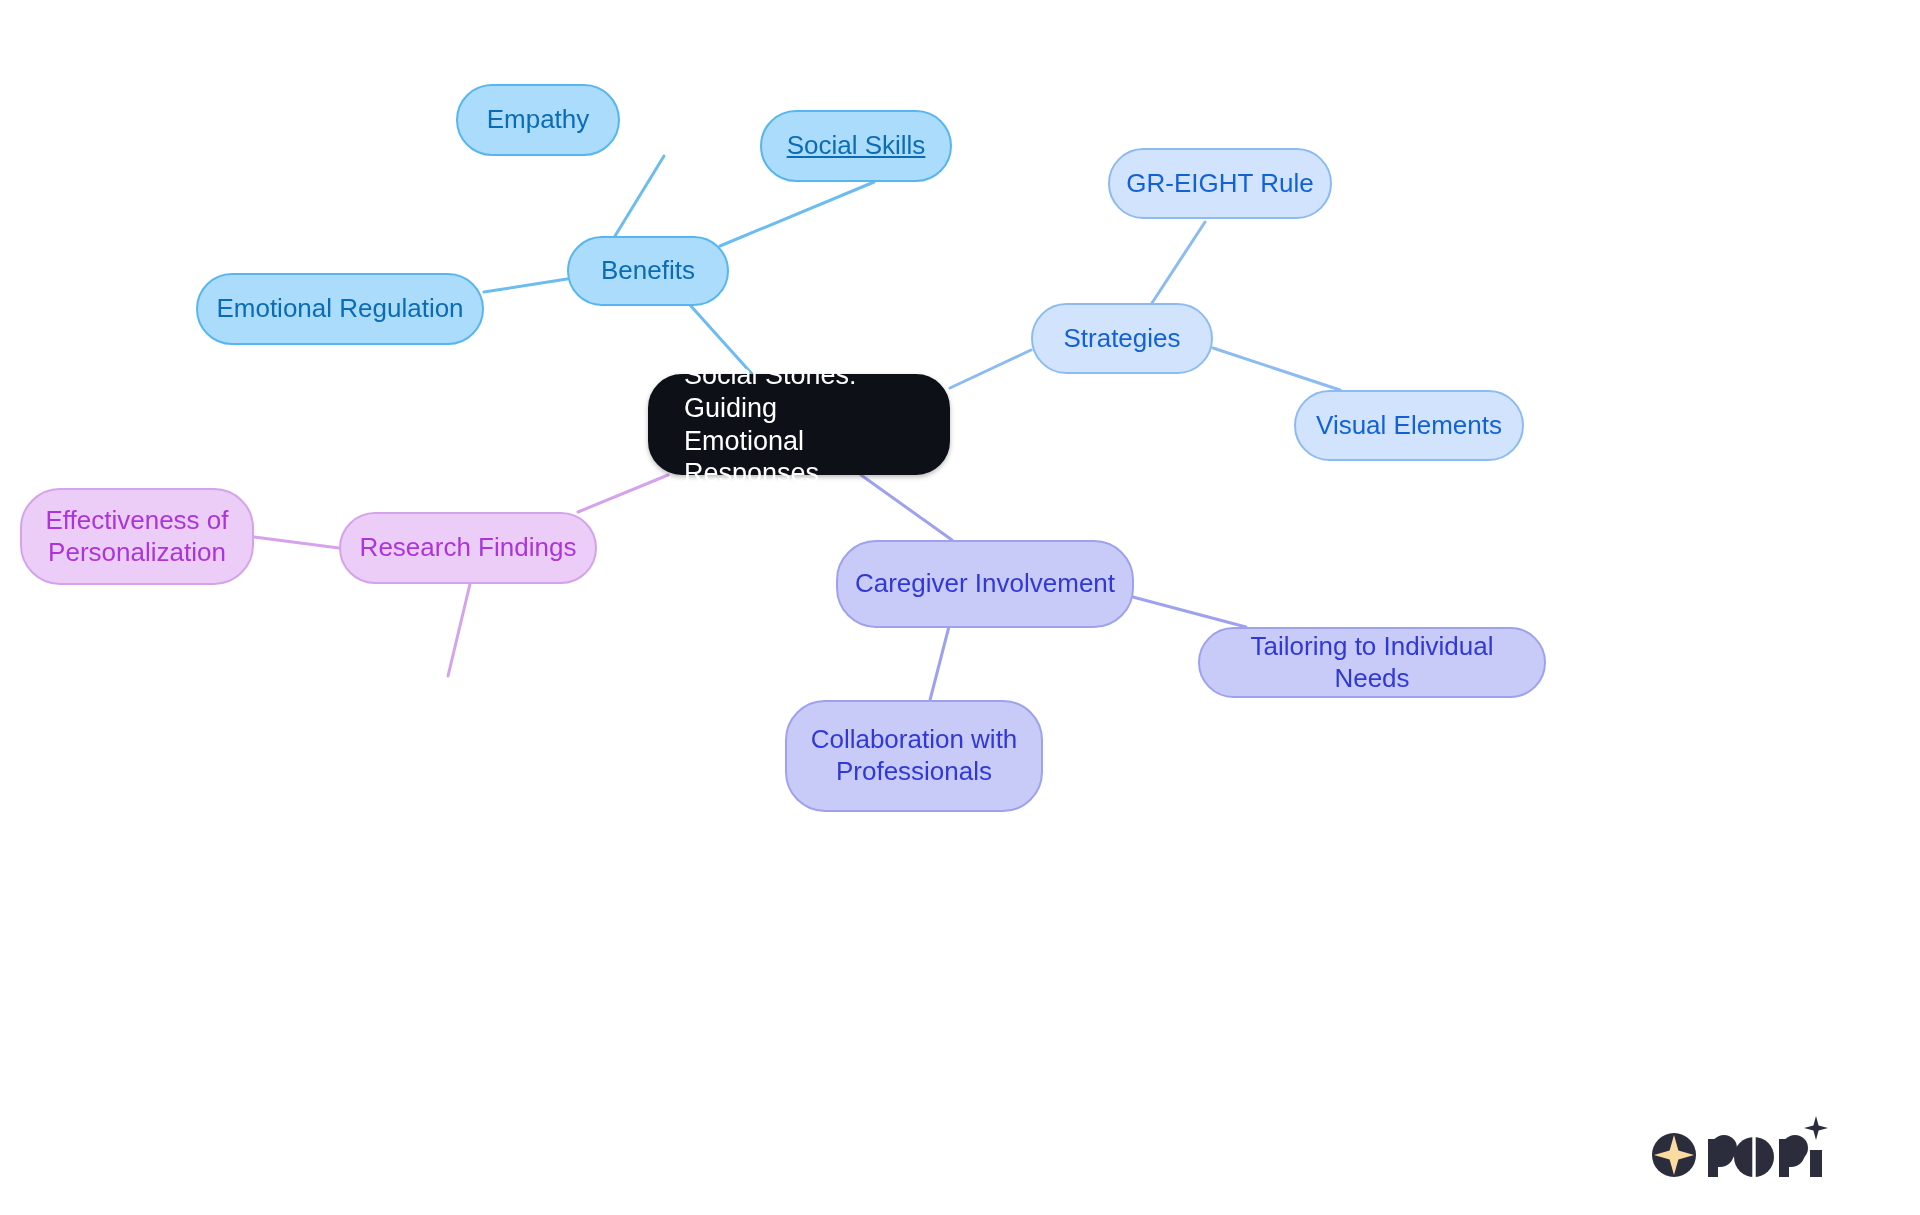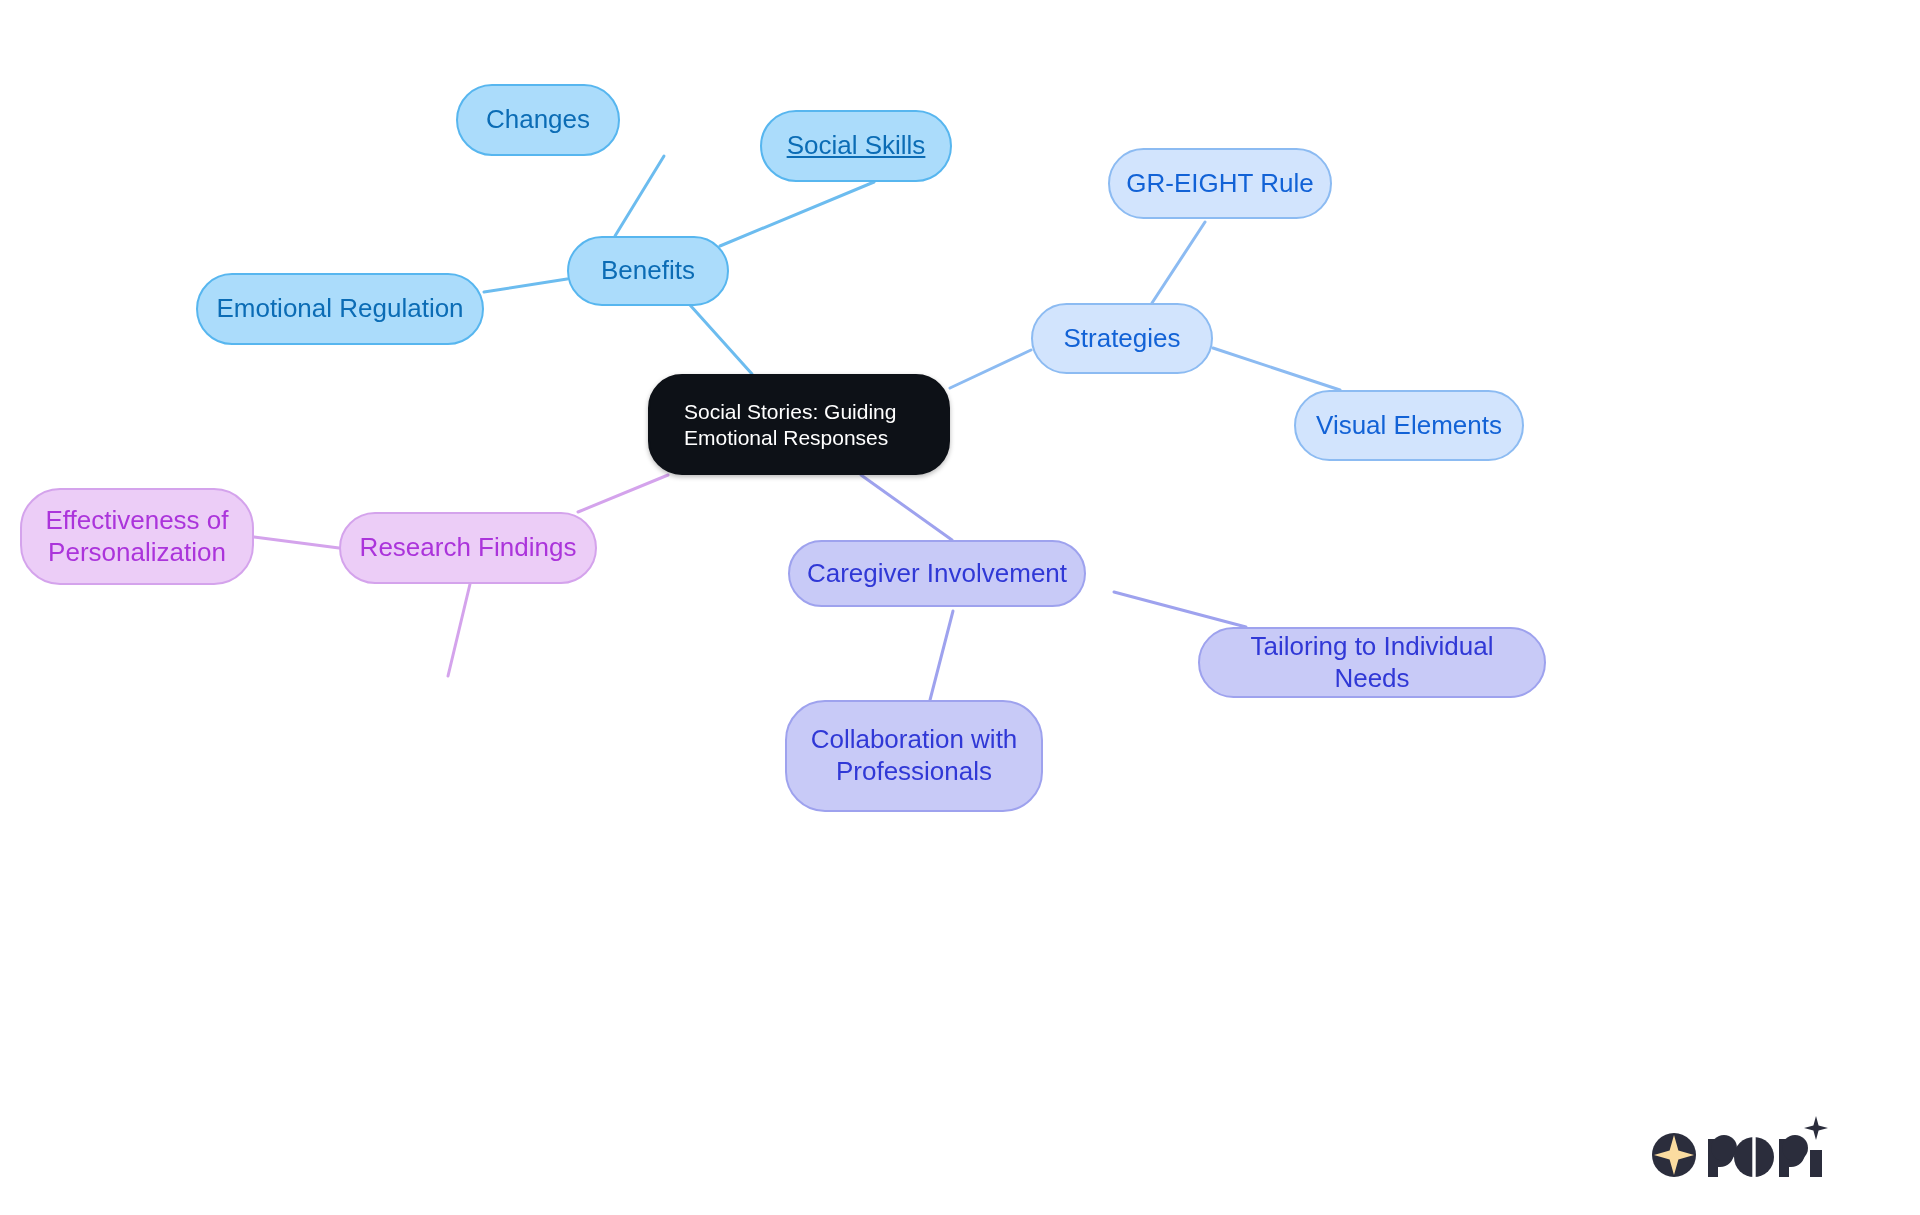--- a/index.html
+++ b/index.html
@@ -36,21 +36,21 @@
     border-style: solid;
     border-width: 2px;
     line-height: 1.22;
     white-space: pre-line;
     padding: 6px 14px;
   }
   .node.root {
     background: #0d1117;
     border-color: #0d1117;
     color: #ffffff;
-    font-size: 21px;
+    font-size: 27px;
     border-radius: 34px;
     box-shadow: 0 2px 5px rgba(0,0,0,0.28);
     text-align: left;
     justify-content: flex-start;
     padding-left: 34px;
   }
   .node.benefits {
     background: #abdcfb;
     border-color: #57b6ef;
     color: #0b6cb5;
@@ -105,40 +105,40 @@
 
   <div class="node root" style="left: 648px; top: 374px; width: 302px; height: 101px;">
     <span>Social Stories: Guiding
 Emotional Responses</span>
   </div>
 
   <div class="node benefits" style="left: 567px; top: 236px; width: 162px; height: 70px;">
     <span>Benefits</span>
   </div>
   <div class="node benefits" style="left: 456px; top: 84px; width: 164px; height: 72px;">
-    <span>Changes</span>
+    <span>Empathy</span>
   </div>
   <div class="node benefits" style="left: 760px; top: 110px; width: 192px; height: 72px; text-decoration: underline;">
     <span>Social Skills</span>
   </div>
   <div class="node benefits" style="left: 196px; top: 273px; width: 288px; height: 72px;">
     <span>Emotional Regulation</span>
   </div>
 
   <div class="node strategies" style="left: 1031px; top: 303px; width: 182px; height: 71px;">
     <span>Strategies</span>
   </div>
   <div class="node strategies" style="left: 1108px; top: 148px; width: 224px; height: 71px;">
     <span>GR-EIGHT Rule</span>
   </div>
   <div class="node strategies" style="left: 1294px; top: 390px; width: 230px; height: 71px;">
     <span>Visual Elements</span>
   </div>
 
-  <div class="node caregiver" style="left: 788px; top: 540px; width: 298px; height: 67px;">
+  <div class="node caregiver" style="left: 836px; top: 540px; width: 298px; height: 88px;">
     <span>Caregiver Involvement</span>
   </div>
   <div class="node caregiver" style="left: 1198px; top: 627px; width: 348px; height: 71px;">
     <span>Tailoring to Individual Needs</span>
   </div>
   <div class="node caregiver" style="left: 785px; top: 700px; width: 258px; height: 112px;">
     <span>Collaboration with
 Professionals</span>
   </div>
 

